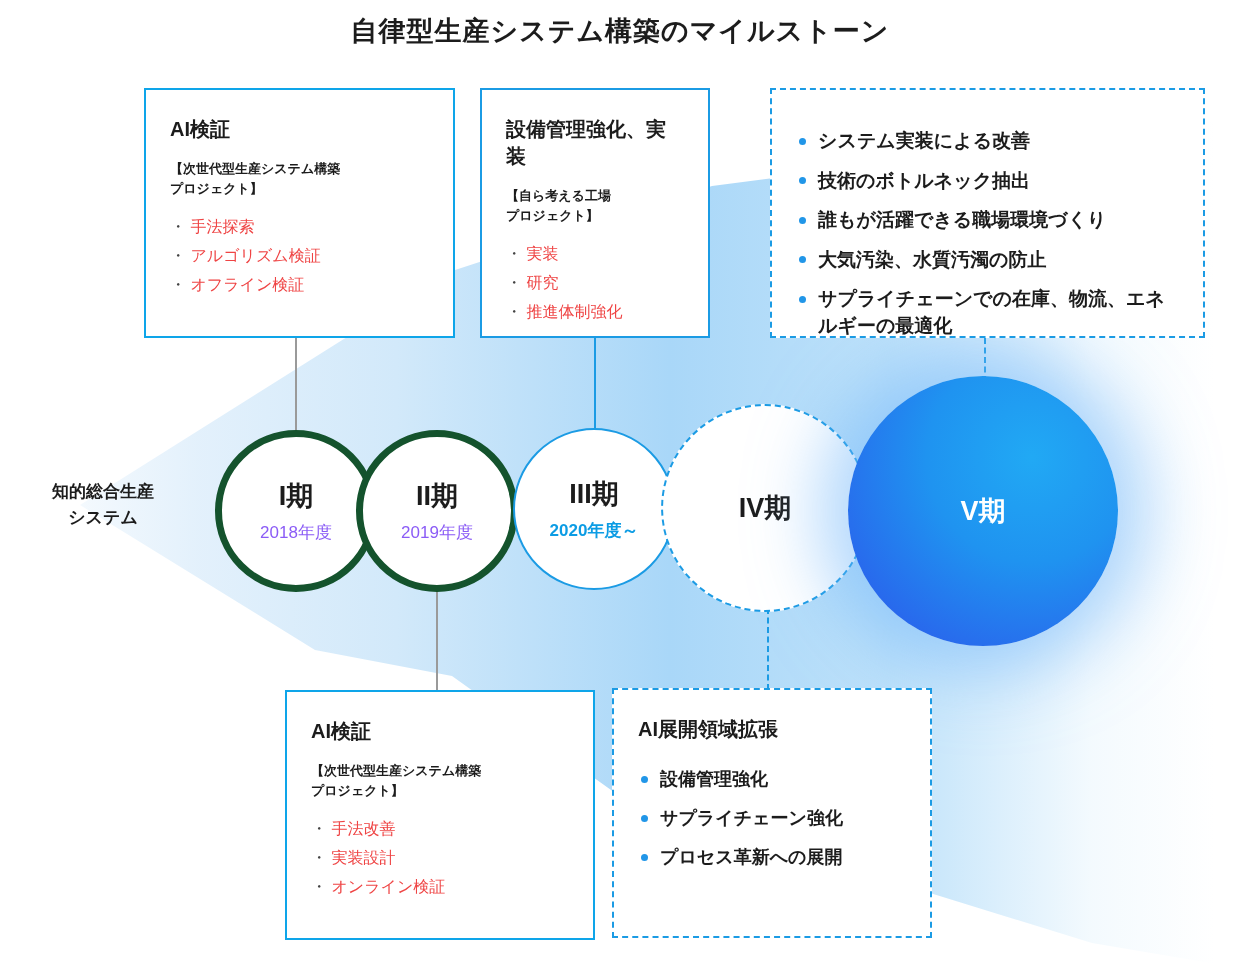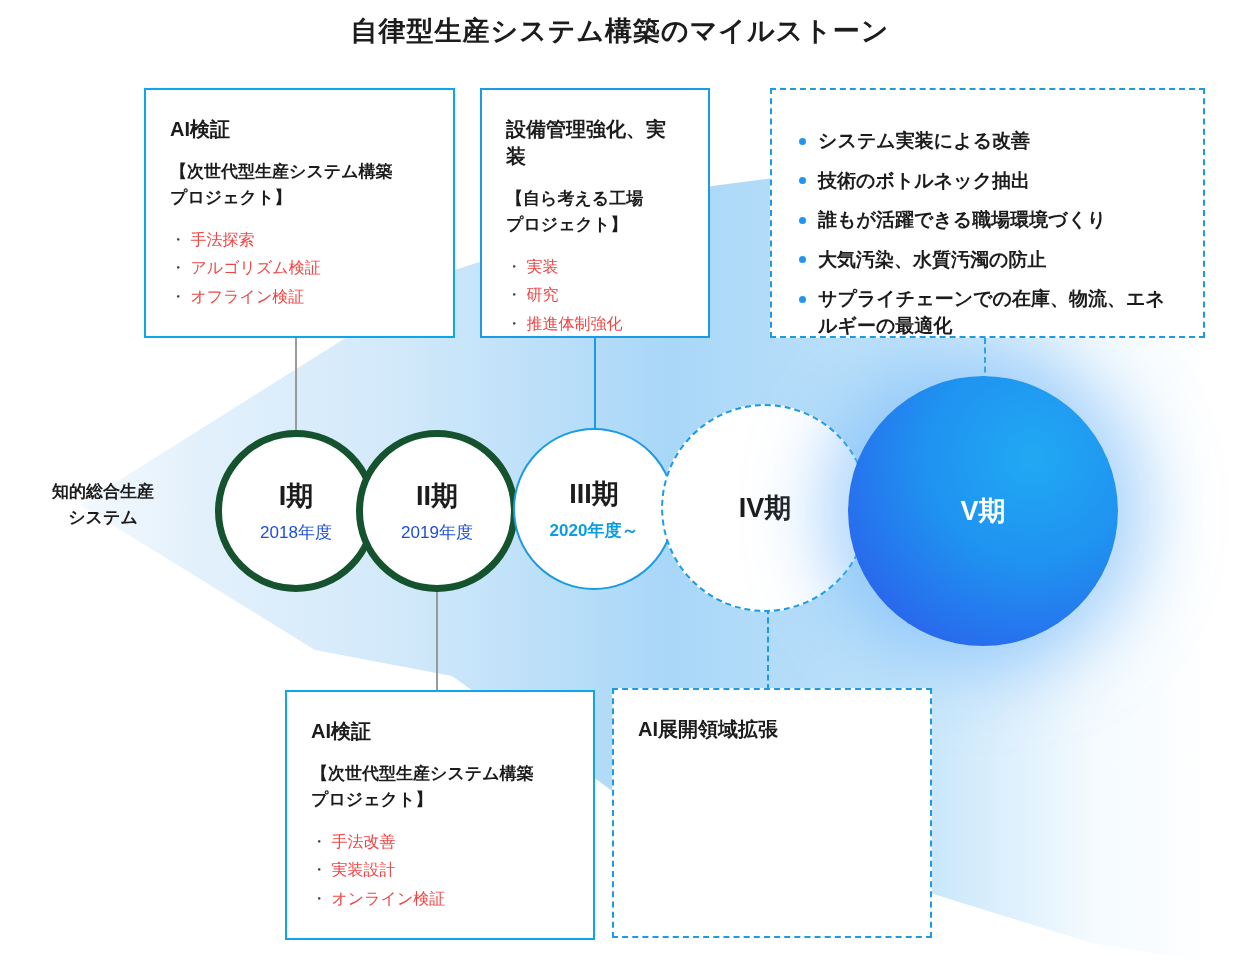--- a/index.html
+++ b/index.html
@@ -34,41 +34,41 @@
   .conn-gray   { border-left:2px solid #9a9a9a; }
   .conn-blue   { border-left:2px solid #1b9be4; }
   .conn-dashed { border-left:2px dashed #1b9be4; }
 
   
   .box { position:absolute; background:#fff; z-index:3; padding:26px 24px; }
   .box-gray   { border:2px solid #0ea5e9; }
   .box-blue   { border:2px solid #1b9be4; }
   .box-dashed { border:2px dashed #1b9be4; }
   .box-title { font-size:20px; font-weight:bold; }
-  .box-subtitle { font-size:17px; font-weight:bold; line-height:1.55; margin-top:16px; white-space:pre-line; }
+  .box-subtitle { font-size:13px; font-weight:bold; line-height:1.55; margin-top:16px; white-space:pre-line; }
   .box ul { list-style:none; margin-top:14px; }
   ul.dot-kana li { font-size:16px; color:#ef4444; line-height:1.8; }
   ul.dot-kana li::before { content:"・ "; color:#444; }
   ul.dot-blue li { position:relative; padding-left:22px; font-weight:bold; line-height:1.4; }
   ul.dot-blue li::before { content:""; position:absolute; left:3px; top:0.5em; width:7px; height:7px;
                            border-radius:50%; background:#2196e8; }
   ul.big-bullets li { font-size:19px; margin-bottom:13px; }
   ul.mid-bullets li { font-size:18px; margin-bottom:14px; }
 
   
   .phase { position:absolute; border-radius:50%; background:#fff;
            display:flex; flex-direction:column; align-items:center; justify-content:center; }
   .phase-gray   { border:7px solid #14532d; }
   .phase-blue   { border:2px solid #1b9be4; }
   .phase-dashed { border:2px dashed #1b9be4; }
   .phase-filled { border:none; color:#fff;
     background:radial-gradient(circle at 68% 30%, #21a9f4 0%, #1f93f0 40%, #2a62ec 85%, #3d55e9 100%);
     box-shadow:0 0 70px 28px rgba(110,180,250,0.55); }
   .phase-label { font-size:27px; font-weight:bold; }
-  .phase-year  { font-size:17px; color:#1d4ed8; margin-top:7px; }
+  .phase-year  { font-size:17px; color:#8b5cf6; margin-top:7px; }
   .phase-year.blue { color:#0c9ce4; font-weight:bold; }
 </style>
 </head>
 <body>
 
 <div class="canvas">
 
   <div class="bg-wedge"></div>
 
   <h1 class="title">自律型生産システム構築のマイルストーン</h1>
@@ -139,15 +139,20 @@
 プロジェクト】</div>
     <ul class="dot-kana">
         <li>手法改善</li>
         <li>実装設計</li>
         <li>オンライン検証</li>
       </ul>
   </div>
 
   <div class="box box-dashed" style="left:612px; top:688px; width:320px; height:250px;">
     <div class="box-title">AI展開領域拡張</div>
+    <ul class="dot-blue mid-bullets" style="margin-top:24px;">
+        <li>設備管理強化</li>
+        <li>サプライチェーン強化</li>
+        <li>プロセス革新への展開</li>
+      </ul>
   </div>
 
 </div>
 
 </body></html>

